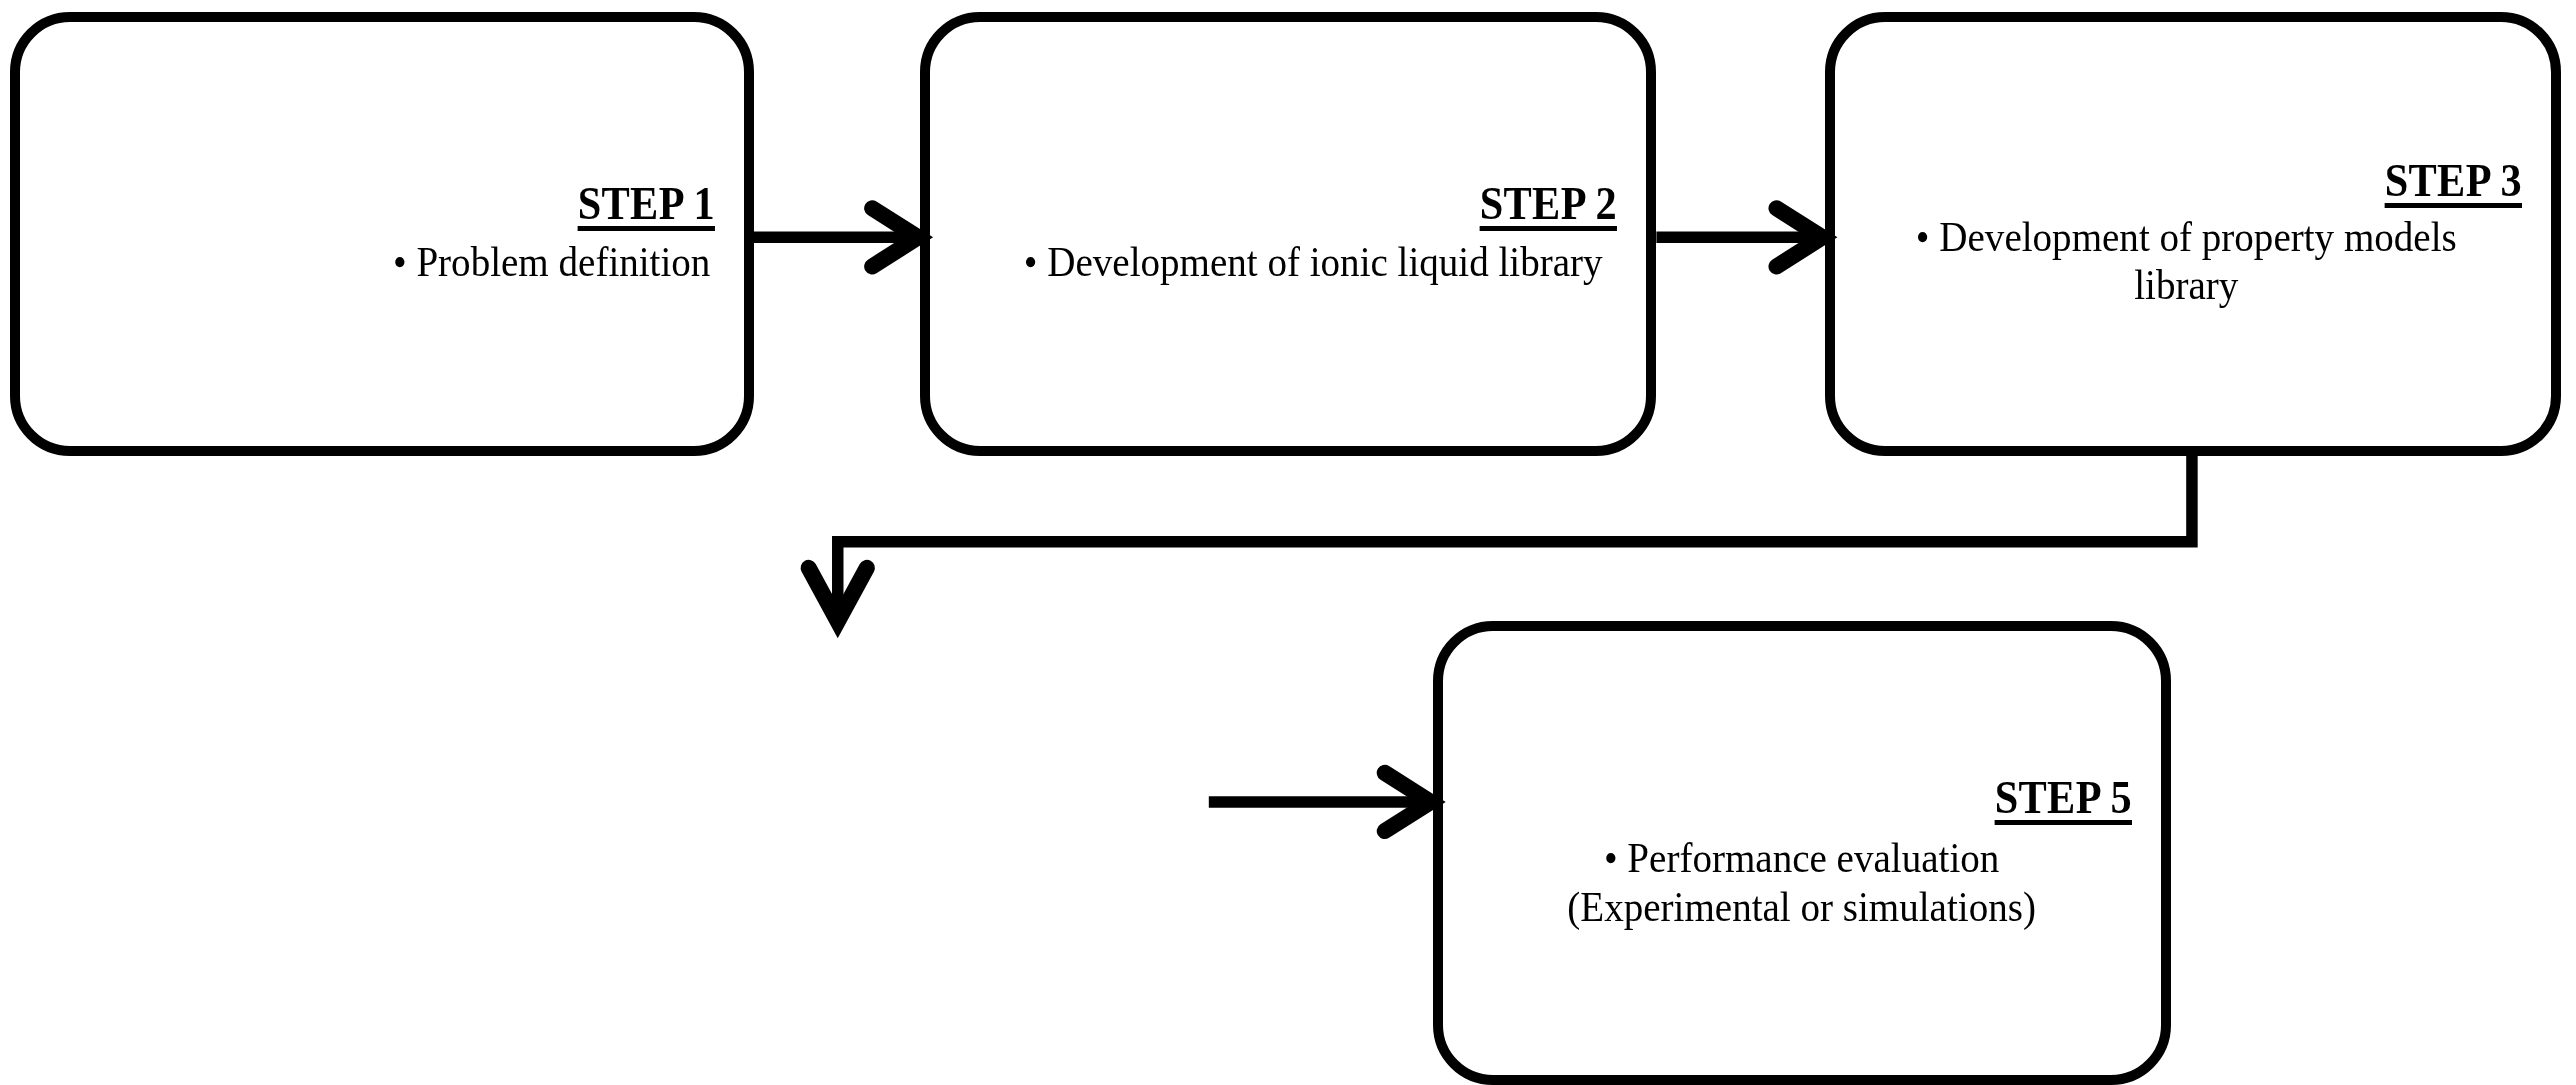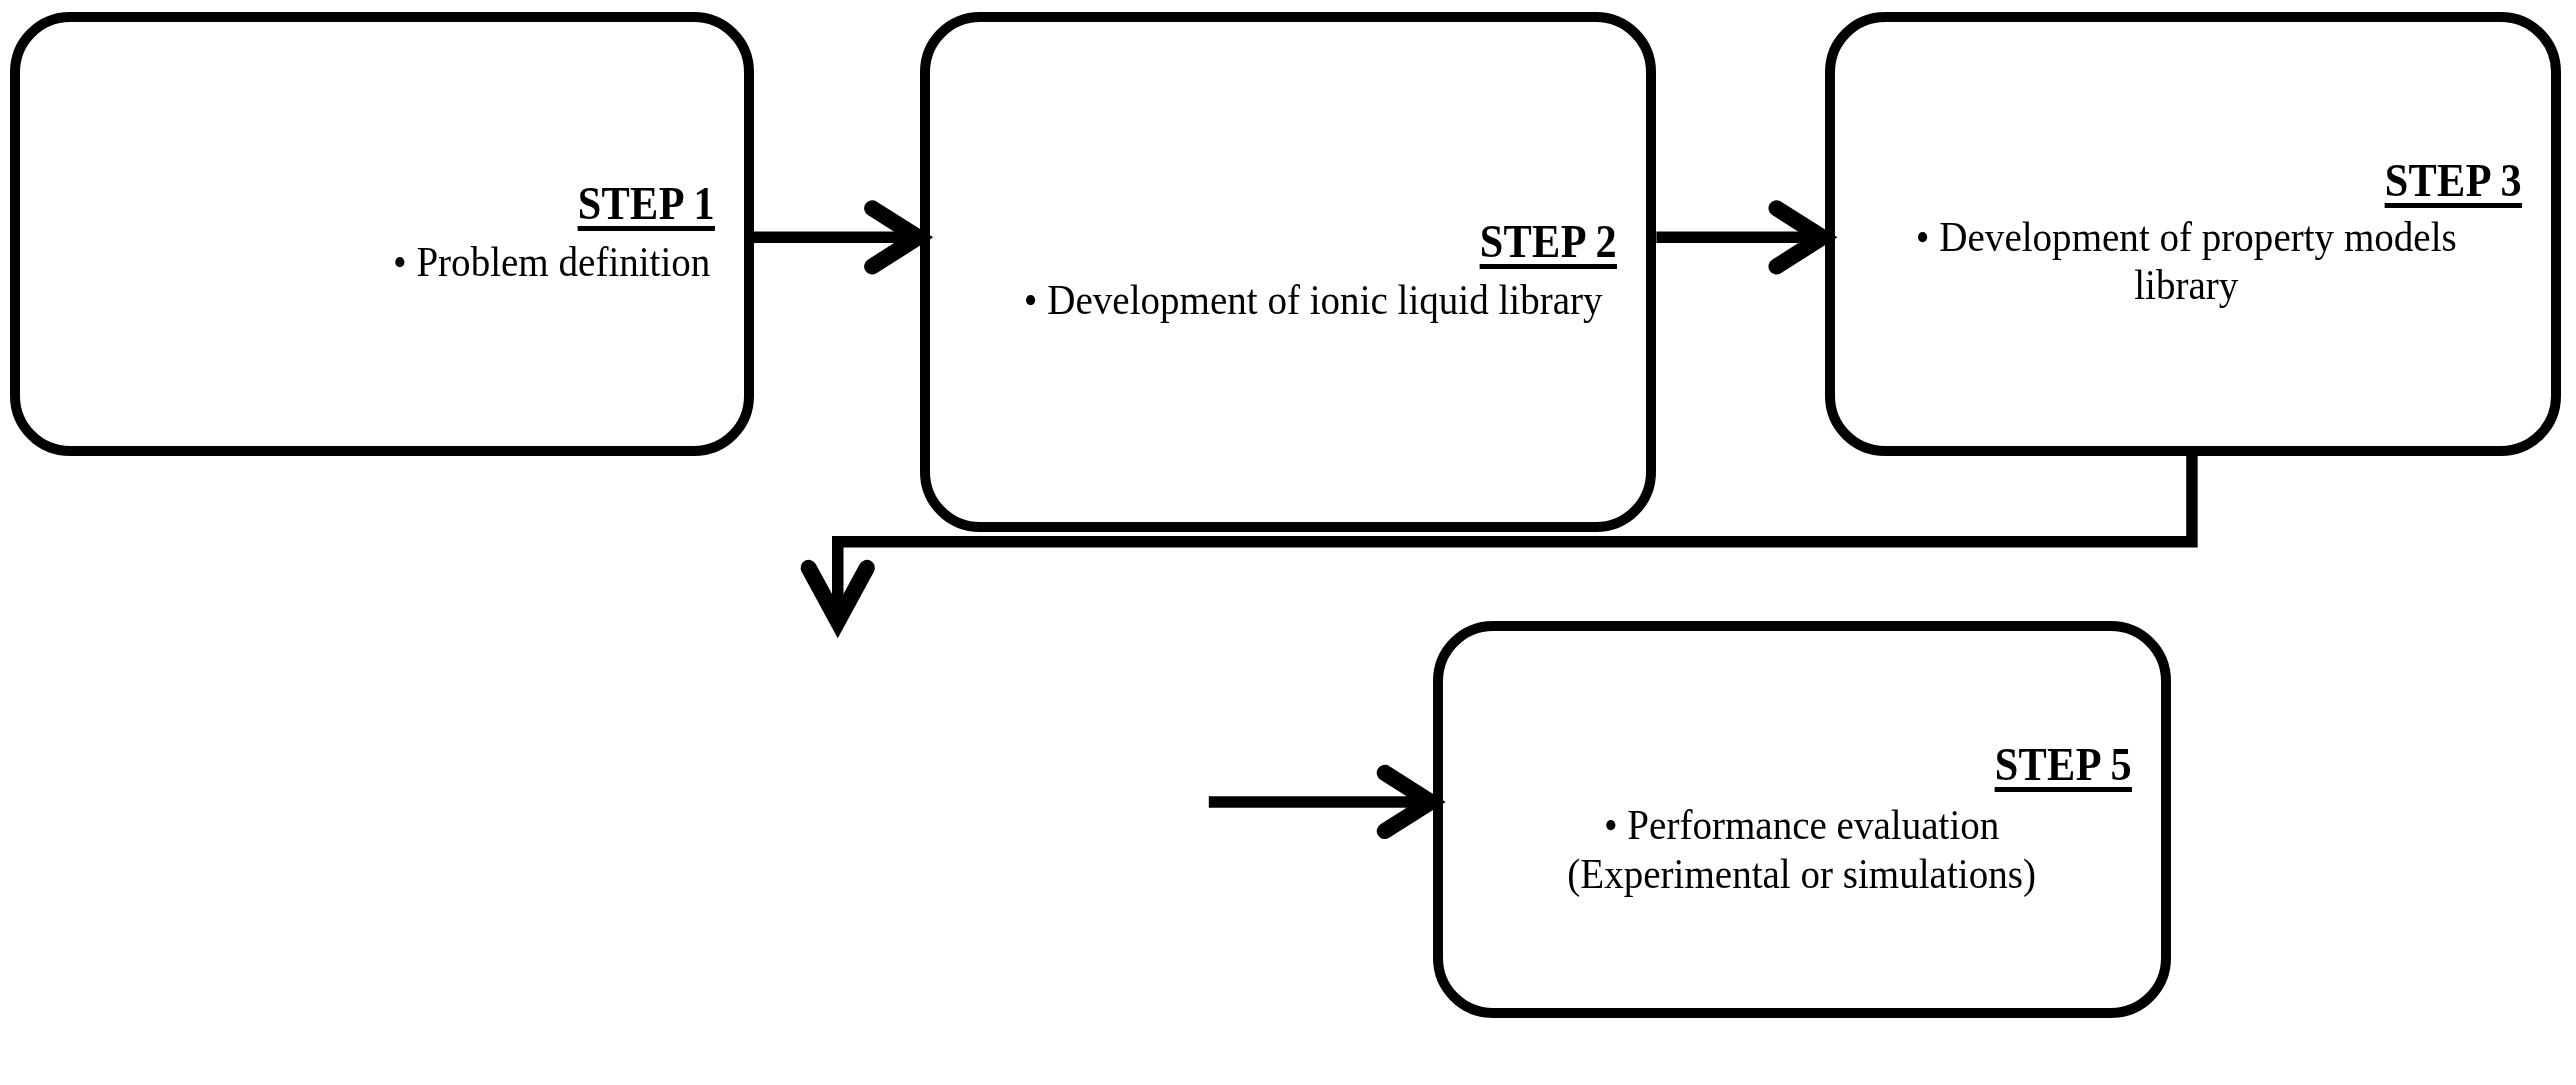--- a/index.html
+++ b/index.html
@@ -53,24 +53,24 @@
     font-size: 42px;
     line-height: 1.16;
     color: #000000;
     margin: 0;
     max-width: 100%;
     transform: scaleX(0.93);
   }
 
   
   #box-step-1 { left: 10px;   top: 11.5px;  width: 744px;  height: 444px; }
-  #box-step-2 { left: 920px; top: 11.5px;  width: 736px;  height: 520px; }
+  #box-step-2 { left: 920px; top: 11.5px;  width: 736px;  height: 444px; }
   #box-step-3 { left: 1825px; top: 11.5px;  width: 736px;  height: 444px; padding-left: 8px; }
   #box-step-4 { left: 469px;  top: 621px; width: 740px;  height: 446px; }
-  #box-step-5 { left: 1433px; top: 621px; width: 738px;  height: 397px; }
+  #box-step-5 { left: 1433px; top: 621px; width: 738px;  height: 464px; }
 
   
   #box-step-3 .step-heading { margin-bottom: 7.7px; }
   #box-step-5 .step-heading { margin-bottom: 12.2px; }
 
   
   #connectors {
     position: absolute;
     left: 0;
     top: 0;

